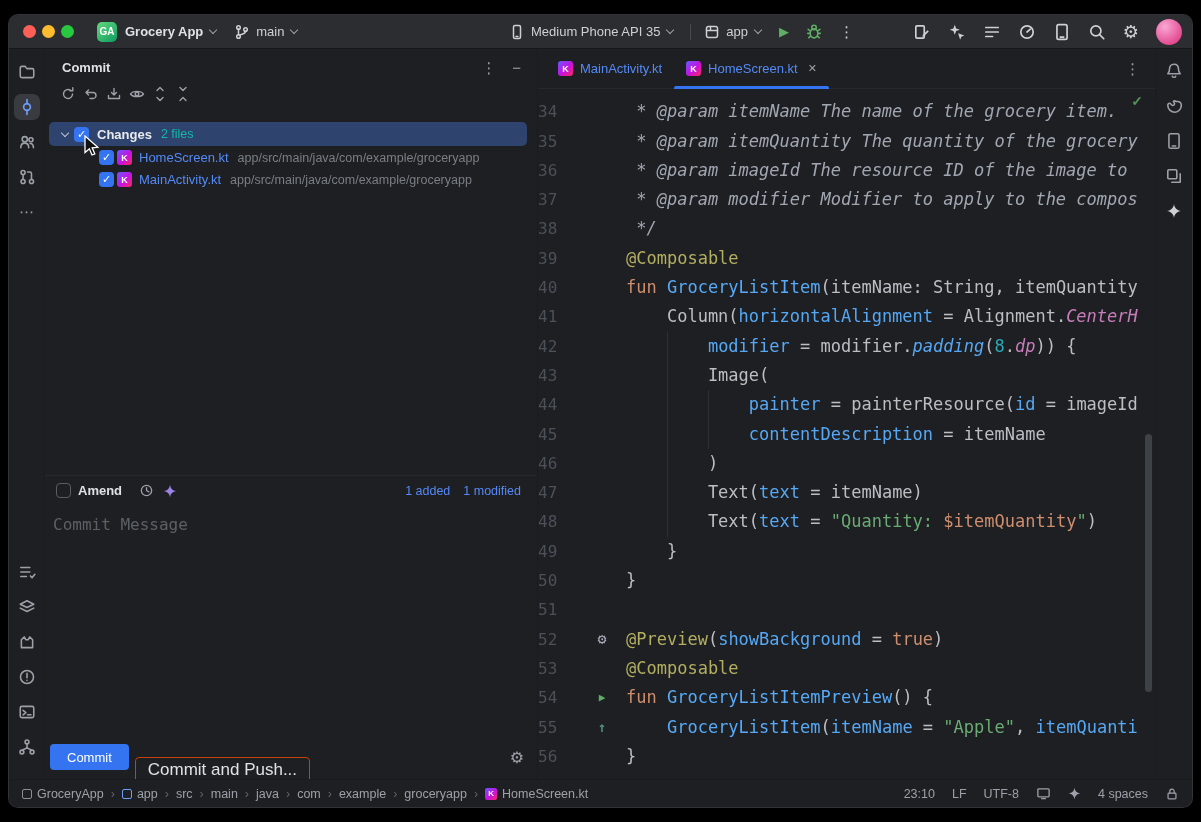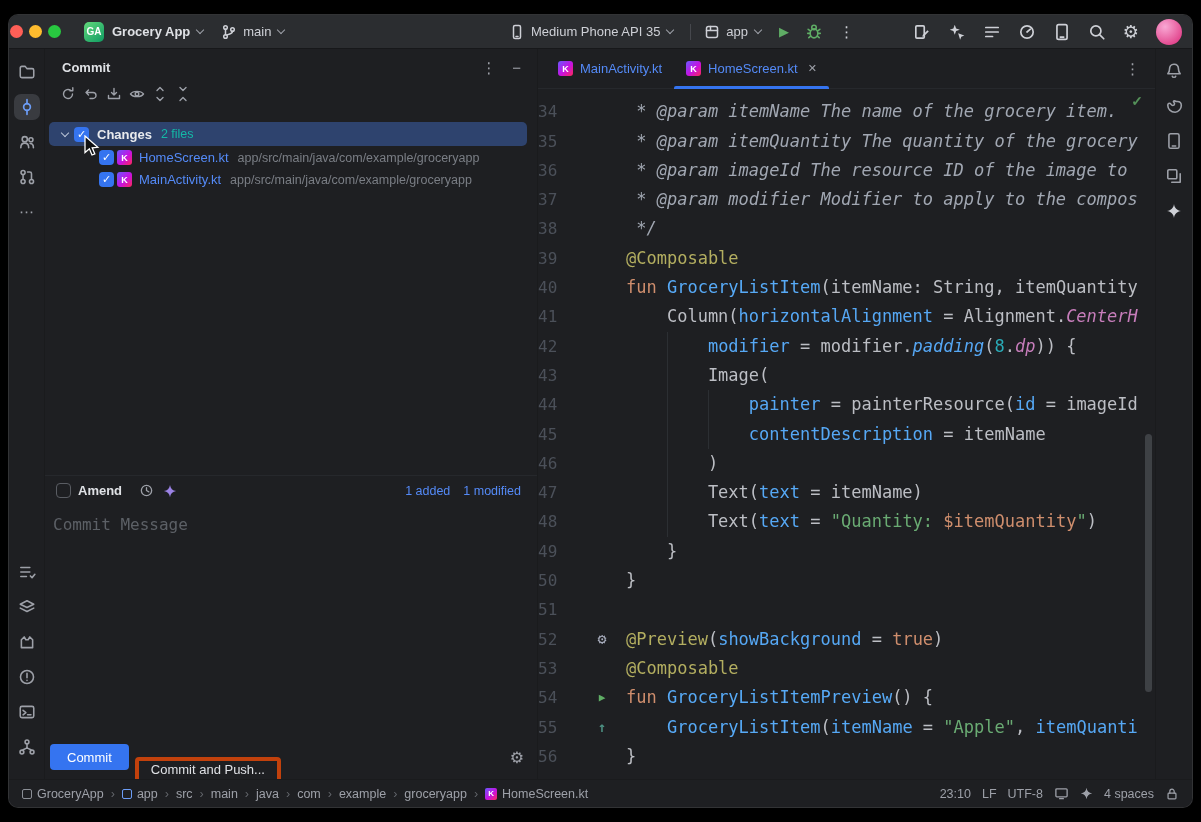--- a/index.html
+++ b/index.html
@@ -6,21 +6,21 @@
   html,body { width:1201px; height:822px; background:#000; overflow:hidden;
     font-family:"Liberation Sans", sans-serif; }
   .window { position:absolute; left:8px; top:14px; width:1185px; height:794px;
     background:#1E1F22; border-radius:10px; overflow:hidden;
     border:1px solid rgba(255,255,255,0.09); }
 
   
   .titlebar { position:absolute; top:0; left:0; right:0; height:34px; background:#2B2D30;
     border-bottom:1px solid #17181A; }
   .tb-group { position:absolute; top:0; height:100%; display:flex; align-items:center; }
-  .tb-left { left:1px; }
+  .tb-left { left:14px; }
   .tb-mid { left:500px; }
   .tb-right { right:10px; gap:17px; }
   .light { width:13px; height:13px; border-radius:50%; margin-right:6px; }
   .l-red{background:#FF5F57}.l-yellow{background:#FEBC2E}.l-green{background:#28C840}
   .proj-badge { width:20px; height:20px; border-radius:5px; margin-left:17px;
     background:linear-gradient(140deg,#63D97C,#0E9B62); color:#fff; font-size:10px; font-weight:bold;
     display:flex; align-items:center; justify-content:center; }
   .tb-text { color:#DFE1E5; font-size:13px; font-weight:600; margin-left:8px; }
   .tb-text2 { color:#CED0D6; font-size:13px; font-weight:400; }
   .chev { width:6px; height:6px; border-right:1.5px solid #9DA0A8; border-bottom:1.5px solid #9DA0A8;
@@ -73,22 +73,22 @@
     padding:0 8px 0 11px; flex:none; }
   .amend-label { color:#DFE1E5; font-size:13px; margin-left:7px;font-weight:bold; }
   .amend-icons { display:flex; gap:9px; margin-left:17px; align-items:center; }
   .stats { margin-left:auto; display:flex; gap:13px; padding-right:8px; }
   .stat-link { color:#548AF7; font-size:12.5px; }
   .msg { height:230px; padding:10px 8px; font-family:"DejaVu Sans Mono", monospace; font-size:16px;
     color:#5C6066; flex:none; }
   .btns { height:44px; display:flex; align-items:center; padding:0 13px 0 5px; gap:6px; flex:none; }
   .btn-primary { background:#3574F0; color:#fff; border:none; border-radius:4px; height:26px;
     padding:0 17px; font-size:13px; display:flex; align-items:center; font-family:inherit; }
-  .btn-secondary { background:transparent; color:#DFE1E5; border:4px solid #c2410c; border-radius:4px;
-    height:26px; padding:0 12px; font-size:13px; display:flex; align-items:center; font-family:inherit;margin-top:25px; }
+  .btn-secondary { background:transparent; color:#DFE1E5; border:1px solid #c2410c; border-radius:4px;
+    height:26px; padding:0 12px; font-size:17px; display:flex; align-items:center; font-family:inherit;margin-top:25px; }
   .btns .gear { margin-left:auto; color:#9DA0A8; font-size:16px; }
 
   
   .editorcol { flex:1; min-width:0; display:flex; flex-direction:column; position:relative; }
   .tabbar { height:40px; display:flex; align-items:stretch; padding-left:8px; border-bottom:1px solid #26282C; }
   .tab { display:flex; align-items:center; gap:7px; padding:0 12px; font-size:13px; color:#548AF7; position:relative; }
   .tab.active::after { content:''; position:absolute; left:0; right:0; bottom:-1px; height:3px;
     background:#3574F0; border-radius:2px 2px 0 0; }
   .tab .close { color:#9DA0A8; font-size:11px; margin-left:3px; }
   .tab-more { margin-left:auto; display:flex; align-items:center; padding-right:15px; color:#9DA0A8; font-size:15px; }
@@ -123,21 +123,21 @@
   .statusbar { position:absolute; left:0; right:0; bottom:0; height:28px; border-top:1px solid #1A1B1D;
     display:flex; align-items:center; padding:0 13px; font-size:12.5px; color:#9DA0A8; background:#1E1F22; }
   .crumbs { display:flex; align-items:center; gap:3px; }
   .crumb { display:flex; align-items:center; gap:5px; }
   .crumb-sep { color:#63666C; margin:0 4px; }
   .crumb-ic { width:10px; height:10px; border:1.3px solid #8A8E95; border-radius:2px; display:inline-block; }
   .crumb-ic.module { border-color:#6C9DF7; }
   .crumb-ic.kotlin { border:none; width:12px; height:12px; border-radius:2px;
     background:linear-gradient(135deg,#6B57FF,#C711E1 55%,#FE2857); color:#fff; font-size:8px; font-weight:bold;
     display:inline-flex; align-items:center; justify-content:center; }
-  .sb-right { margin-left:auto; display:flex; align-items:center; gap:11px;text-align:center; }
+  .sb-right { margin-left:auto; display:flex; align-items:center; gap:17px;text-align:center; }
 
   .mouse-cursor { position:absolute; left:75px; top:120px; z-index:60; }
 </style>
 </head>
 <body>
 
 <div class="window">
 
   <div class="titlebar">
     <div class="tb-group tb-left">

